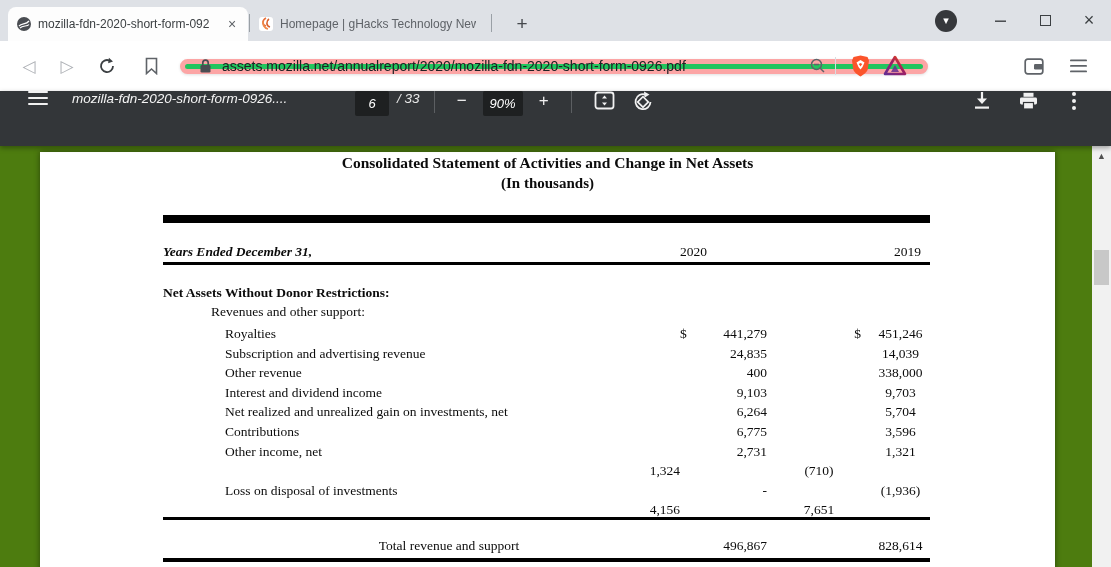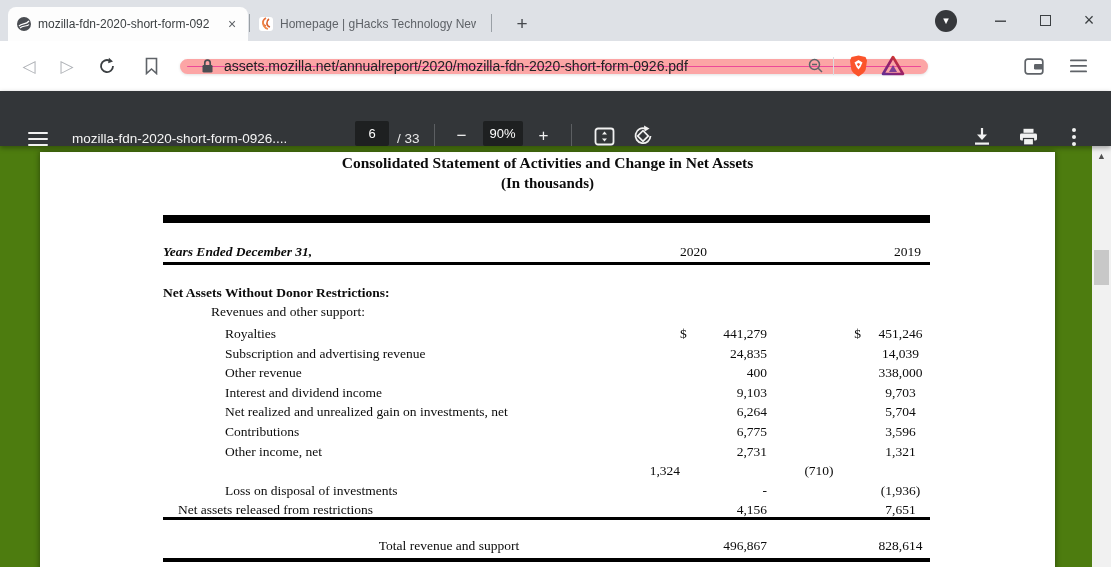--- a/index.html
+++ b/index.html
@@ -20,27 +20,27 @@
   .media-circle { width:22px; height:22px; border-radius:50%; background:#36383c; color:#fff; display:flex; align-items:center; justify-content:center; font-size:11px; margin-right:22px; }
   .wc-btn { width:44px; height:30px; display:flex; align-items:center; justify-content:center; color:#3c4043; }
   .wc-min { font-size:14px; letter-spacing:0; }
   .wc-max-box { width:11px; height:11px; border:1.5px solid #3c4043; }
   .wc-close { font-size:18px; font-weight:300; }
 
   
   .navbar { position:absolute; top:41px; left:0; right:0; height:50px; background:#fff; display:flex; align-items:center; }
   .nav-icon { display:flex; align-items:center; justify-content:center; width:30px; height:30px; }
   .tri { font-size:17px; color:#aeb1b6; }
-  .url-pill { display:flex; align-items:center; height:15px; background:#ec4899; border:7px solid #fca5a5; border-radius:16px; box-shadow:0 1px 3px rgba(0,0,0,.12); margin-left:14px; width:748px; padding:0 10px 0 14px; }
+  .url-pill { display:flex; align-items:center; height:15px; background:#22c55e; border:5px solid #fca5a5; border-radius:16px; box-shadow:0 1px 3px rgba(0,0,0,.12); margin-left:14px; width:748px; padding:0 10px 0 14px; }
   .url-text { font-size:14px; color:#202124; margin-left:10px; flex:1; white-space:nowrap; overflow:hidden; }
   .pill-sep { width:1px; height:18px; background:#dadce0; margin:0 8px; }
   .nav-right { display:flex; align-items:center; margin-left:auto; margin-right:10px; }
 
   
-  .pdf-toolbar { position:absolute; top:91px; left:0; right:0; height:55px; background:#333639; display:flex; align-items:flex-end; color:#f1f1f1; box-shadow:0 2px 5px rgba(0,0,0,.35); z-index:3; }
+  .pdf-toolbar { position:absolute; top:91px; left:0; right:0; height:55px; background:#333639; display:flex; align-items:flex-start; color:#f1f1f1; box-shadow:0 2px 5px rgba(0,0,0,.35); z-index:3;font-style:italic; }
   .pt-burger { margin-left:28px; width:20px; display:flex; flex-direction:column; gap:4px; }
   .pt-burger span { height:2px; background:#f1f1f1; border-radius:1px; }
   .pt-title { font-size:13.5px; margin-left:24px; width:275px; white-space:nowrap; overflow:hidden; color:#f4f4f4; }
   .page-box, .zoom-box { background:#1e2021; border-radius:2px; height:25px; min-width:34px; padding:0 7px; display:flex; align-items:center; justify-content:center; font-size:13px; color:#fff; }
   .page-box { margin-left:8px; }
   .pt-pagetotal { font-size:13.5px; margin-left:8px; color:#e8e8e8; }
   .pt-sep { width:1px; height:22px; background:#5c5f62; margin:0 14px; }
   .pt-glyph { font-size:17px; color:#f1f1f1; width:26px; text-align:center; }
   .pt-iconbtn { width:26px; display:flex; justify-content:center; align-items:center; margin:0 6px; }
   .pt-right { margin-left:auto; display:flex; align-items:center; margin-right:14px; }
@@ -338,21 +338,20 @@
         <div class="t-row t-grid">
           <div class="ind2">Loss on disposal of investments</div>
           <div class="cell-v1">
               <span></span>
               <span class="v">-</span>
             </div>
           <div class="cell-d2"></div>
           <div class="cell-v2">(1,936)</div>
         </div>
         <div class="t-row t-grid">
-          <div class="ind1">Net assets released from restrictions</div>
           <div class="cell-v1">
               <span></span>
               <span class="v">4,156</span>
             </div>
           <div class="cell-d2"></div>
           <div class="cell-v2">7,651</div>
         </div>
       </div>
 
       <div class="rel-line"></div>

